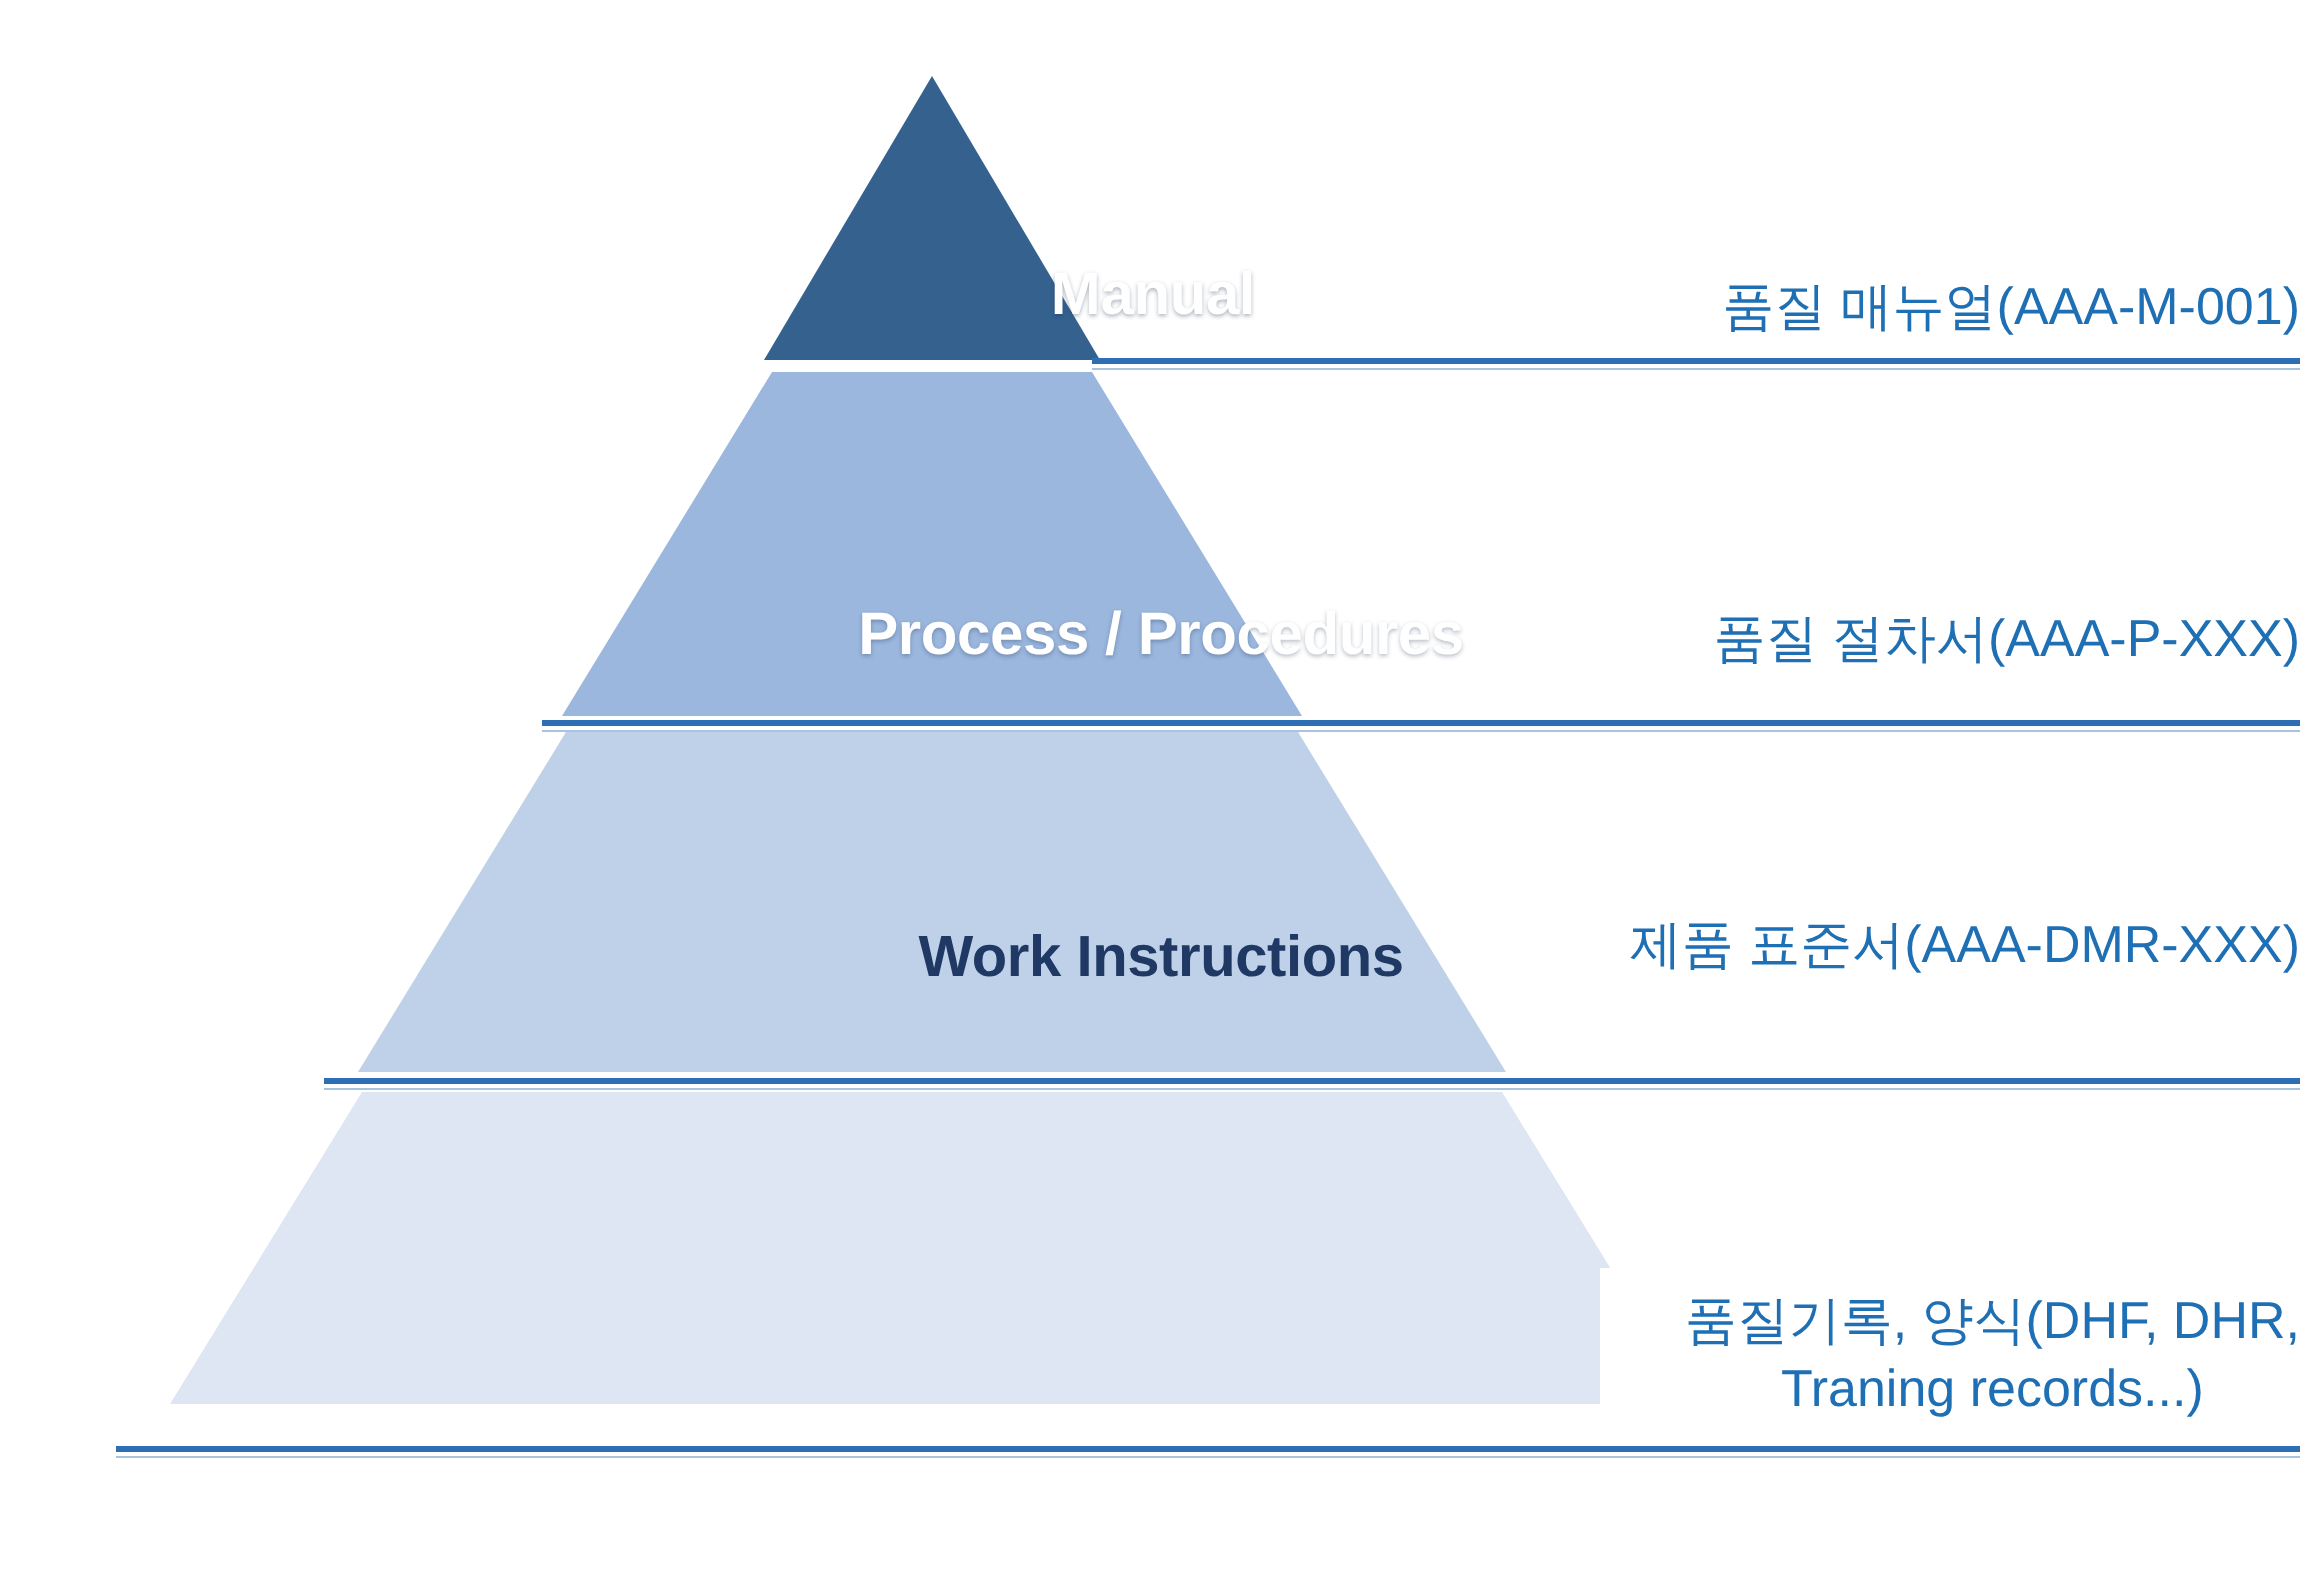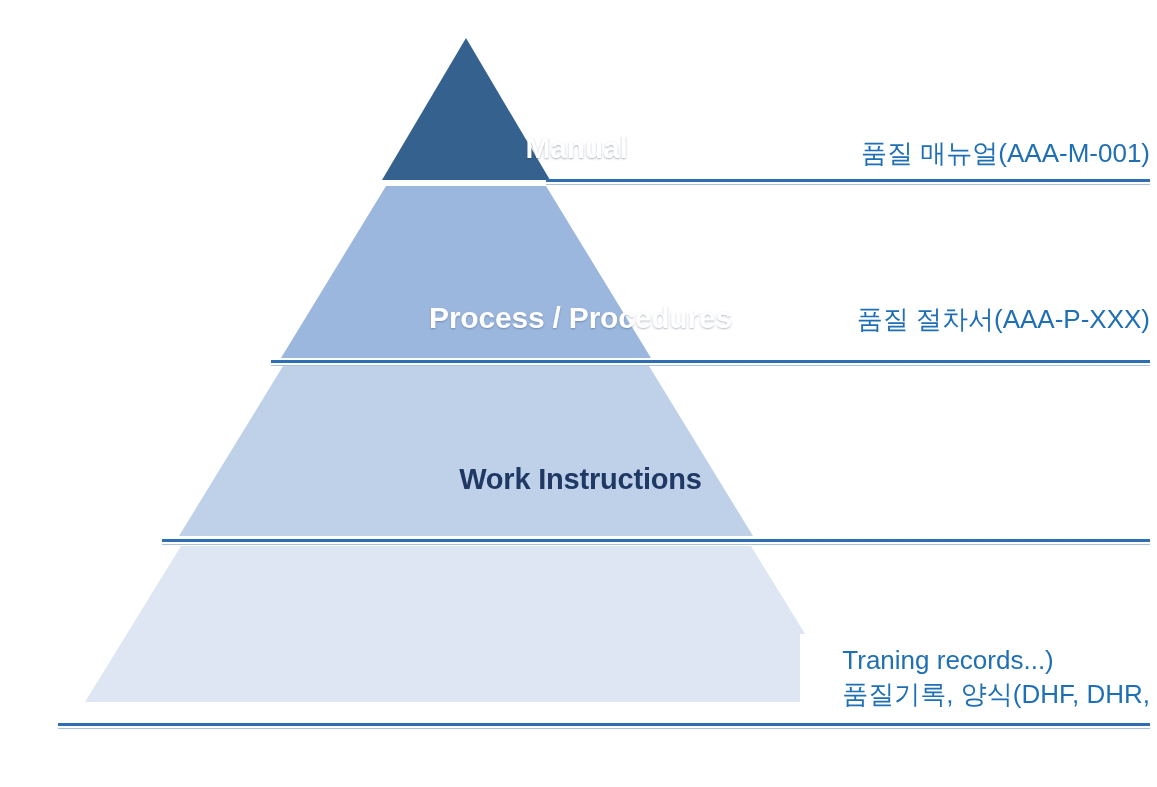--- a/index.html
+++ b/index.html
@@ -124,21 +124,21 @@
     height: 74px;
     background: #ffffff;
   }
 
   
   .annotation {
     position: absolute;
     color: #1F6FB5;
     font-size: 26px;
     line-height: 34px;
-    text-align: left;
+    text-align: center;
     white-space: nowrap;
   }
   #anno-manual  { right: 7px;  top: 136px; }
   #anno-process { right: 7px;  top: 302px; }
   #anno-work    { right: 7px;  top: 455px; }
   #anno-records { right: 7px;  top: 643px; }
 </style>
 </head>
 <body>
 
@@ -177,20 +177,21 @@
 
   <div class="annotation" id="anno-manual">
     <div>품질 매뉴얼(AAA-M-001)</div>
   </div>
 
   <div class="annotation" id="anno-process">
     <div>품질 절차서(AAA-P-XXX)</div>
   </div>
 
   <div class="annotation" id="anno-work">
+    <div>제품 표준서(AAA-DMR-XXX)</div>
   </div>
 
   <div class="annotation" id="anno-records">
+    <div>품질기록, 양식(DHF, DHR,</div>
     <div>Traning records...)</div>
-    <div>품질기록, 양식(DHF, DHR,</div>
   </div>
 
 </div>
 
 </body></html>

